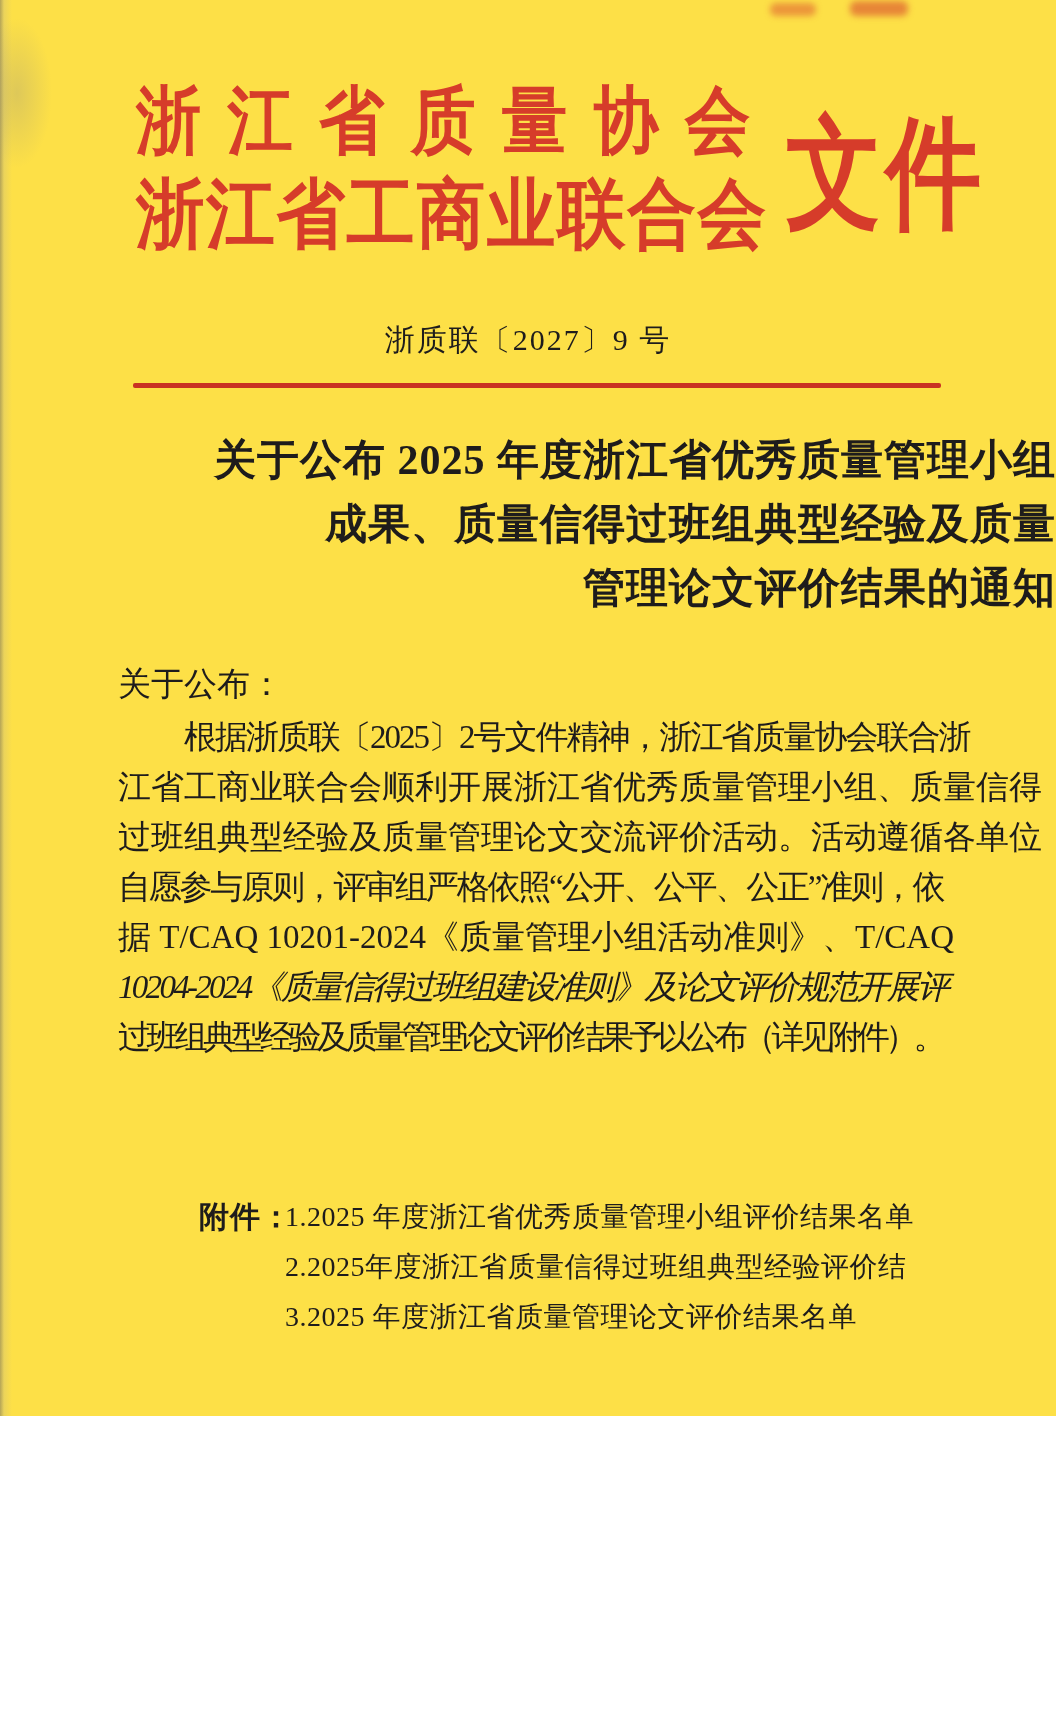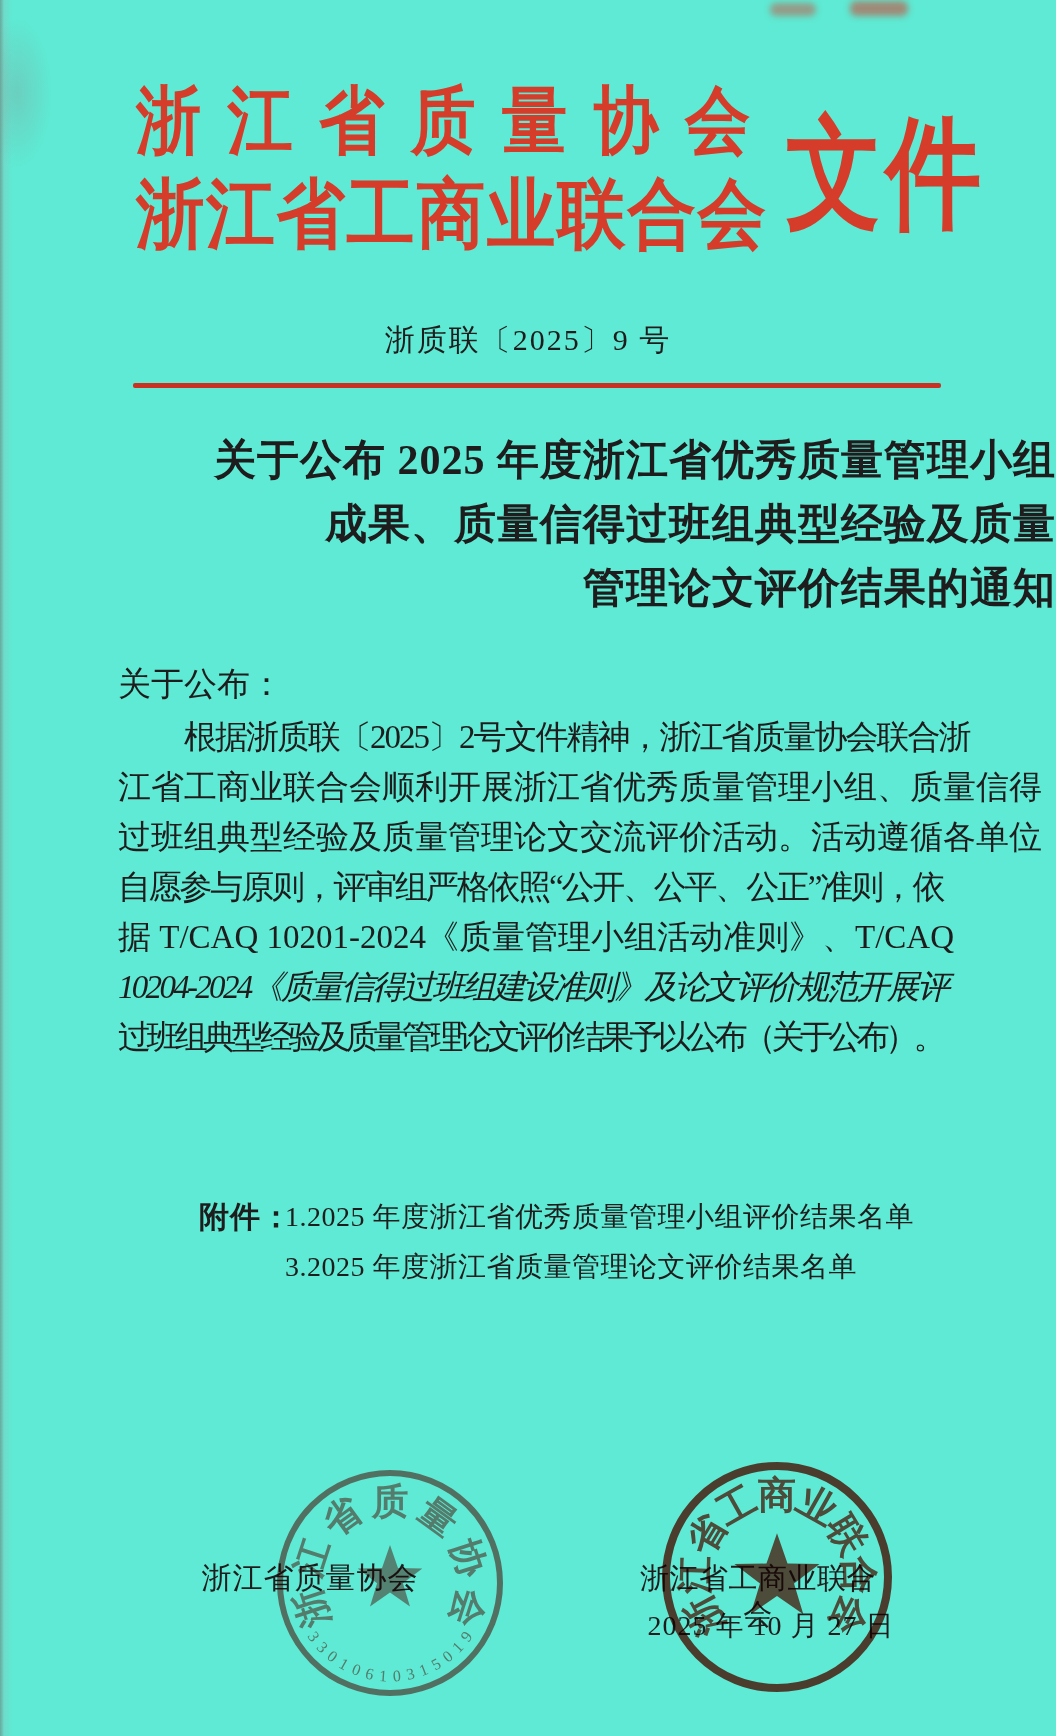--- a/index.html
+++ b/index.html
@@ -1,18 +1,18 @@
 <!DOCTYPE html>
 <html style="--header-red: #d63c2a; --rule-red: #c93222; --text: #1e1c1c; --seal-left-red: #db6f69; --seal-right-red: #c9382b;"><head>
 <meta charset="utf-8">
 <style>
   html,body{margin:0;padding:0;background:#ffffff;}
   .page{
-    position:relative;width:1056px;height:1736px;overflow:hidden;
-    background:#5eead4;
+    position:relative;width:1056px;height:1416px;overflow:hidden;
+    background:#fde047;
     font-family:"Liberation Serif","DejaVu Serif",serif;
     color:var(--text,#1e1c1c);
   }
   .abs{position:absolute;}
   
   .edge-left{left:0;top:0;width:12px;height:100%;
     background:linear-gradient(to right,rgba(110,106,102,.5),rgba(170,166,162,.22) 4px,rgba(200,196,192,0) 100%);}
   .corner-smudge{left:-18px;top:18px;width:70px;height:150px;border-radius:50%;
     background:radial-gradient(closest-side,rgba(140,138,136,.28),rgba(140,138,136,0));}
   .top-smudge-1{left:770px;top:3px;width:46px;height:13px;background:rgba(214,60,42,.45);filter:blur(3px);border-radius:6px;}
@@ -69,45 +69,46 @@
 
   <div class="abs edge-left"></div>
   <div class="abs corner-smudge"></div>
   <div class="abs top-smudge-1"></div>
   <div class="abs top-smudge-2"></div>
 
   <div class="abs org1">浙江省质量协会</div>
   <div class="abs org2">浙江省工商业联合会</div>
   <div class="abs doc-type">文件</div>
 
-  <div class="abs doc-number">浙质联〔2025〕9 号</div>
+  <div class="abs doc-number">浙质联〔2027〕9 号</div>
 
   <div class="abs red-rule"></div>
 
   <div class="abs title">
     <div>关于公布 2025 年度浙江省优秀质量管理小组</div>
     <div>成果、质量信得过班组典型经验及质量</div>
     <div>管理论文评价结果的通知</div>
   </div>
 
   <div class="abs salutation">关于公布：</div>
 
   <div class="abs body-block">
     <div class="bl bl-indent ls-a">根据浙质联〔2025〕2号文件精神，浙江省质量协会联合浙</div>
     <div class="bl">江省工商业联合会顺利开展浙江省优秀质量管理小组、质量信得</div>
     <div class="bl">过班组典型经验及质量管理论文交流评价活动。活动遵循各单位</div>
     <div class="bl ls-b">自愿参与原则，评审组严格依照“公开、公平、公正”准则，依</div>
     <div class="bl">据 T/CAQ 10201-2024《质量管理小组活动准则》、T/CAQ</div>
     <div class="bl ls-c">10204-2024《质量信得过班组建设准则》及论文评价规范开展评</div>
-    <div class="bl ls-d">过班组典型经验及质量管理论文评价结果予以公布（关于公布）。</div>
+    <div class="bl ls-d">过班组典型经验及质量管理论文评价结果予以公布（详见附件）。</div>
   </div>
 
   <div class="abs att-label">附件：</div>
   <div class="abs att-items">
     <div>1.2025 年度浙江省优秀质量管理小组评价结果名单</div>
+    <div>2.2025年度浙江省质量信得过班组典型经验评价结</div>
     <div>3.2025 年度浙江省质量管理论文评价结果名单</div>
   </div>
 
   <div class="abs sig-left">浙江省质量协会</div>
   <div class="abs sig-right">浙江省工商业联合会</div>
   <div class="abs doc-date">2025 年 10 月 27 日</div>
 
   <svg class="abs seal seal-left" width="280" height="280" viewBox="0 0 280 280">
     <circle class="ring" cx="140" cy="140" r="110" fill="none" stroke-width="6"></circle>
     <polygon class="star" transform="translate(140,136) scale(0.85)" points="0,-40 9.4,-12.9 38,-12.4 15.2,4.9 23.5,32.4 0,16 -23.5,32.4 -15.2,4.9 -38,-12.4 -9.4,-12.9"></polygon>

